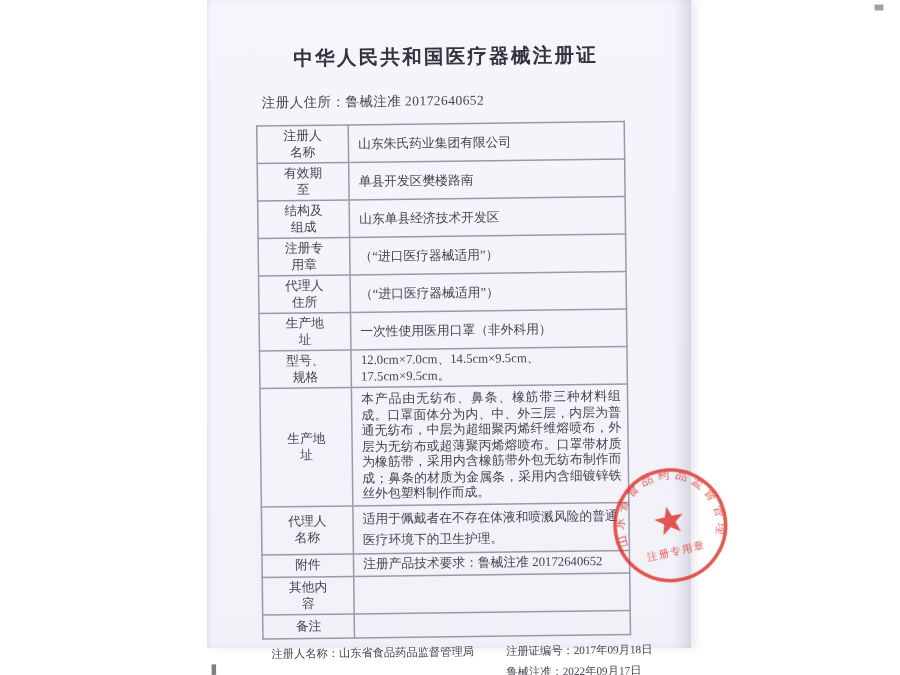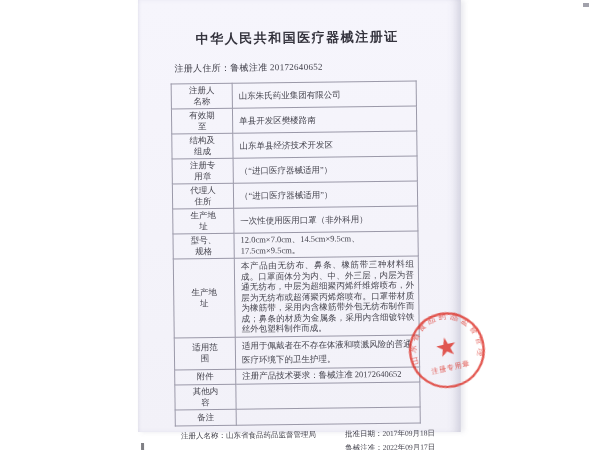--- a/index.html
+++ b/index.html
@@ -112,21 +112,21 @@
             <th>型号、规格</th>
             <td>12.0cm×7.0cm、14.5cm×9.5cm、17.5cm×9.5cm。</td>
           </tr>
 
           <tr>
             <th>生产地址</th>
             <td>本产品由无纺布、鼻条、橡筋带三种材料组成。口罩面体分为内、中、外三层，内层为普通无纺布，中层为超细聚丙烯纤维熔喷布，外层为无纺布或超薄聚丙烯熔喷布。口罩带材质为橡筋带，采用内含橡筋带外包无纺布制作而成；鼻条的材质为金属条，采用内含细镀锌铁丝外包塑料制作而成。</td>
           </tr>
 
           <tr>
-            <th>适用范围</th>
+            <th>代理人名称</th>
             <td>适用于佩戴者在不存在体液和喷溅风险的普通医疗环境下的卫生护理。</td>
           </tr>
 
           <tr>
             <th>附件</th>
             <td>注册产品技术要求：鲁械注准 20172640652</td>
           </tr>
 
           <tr>
             <th>其他内容</th>
@@ -136,21 +136,21 @@
           <tr>
             <th>备注</th>
             <td></td>
           </tr>
         </tbody>
     </table>
 
     <div class="footer">
       <div><span>注册人名称：</span><span>山东省食品药品监督管理局</span></div>
       <div class="dates">
-        <div><span>批准日期：</span><span>2017年09月18日</span></div>
+        <div><span>注册证编号：</span><span>2017年09月18日</span></div>
         <div><span>鲁械注准：</span><span>2022年09月17日</span></div>
       </div>
     </div>
 
     <svg class="stamp" viewBox="0 0 100 100">
       <defs>
         <path id="seal-arc" d="M 18.1 61.6 A 34 34 0 1 1 81.9 61.6" fill="none"></path>
       </defs>
       <circle cx="50" cy="50" r="40" fill="none" stroke="#dd342b" stroke-width="2.6"></circle>
       <polygon points="50,36 52.6,43.4 60.5,43.6 54.2,48.4 56.5,55.9 50,51.4 43.5,55.9 45.8,48.4 39.5,43.6 47.4,43.4" fill="#dd342b"></polygon>

